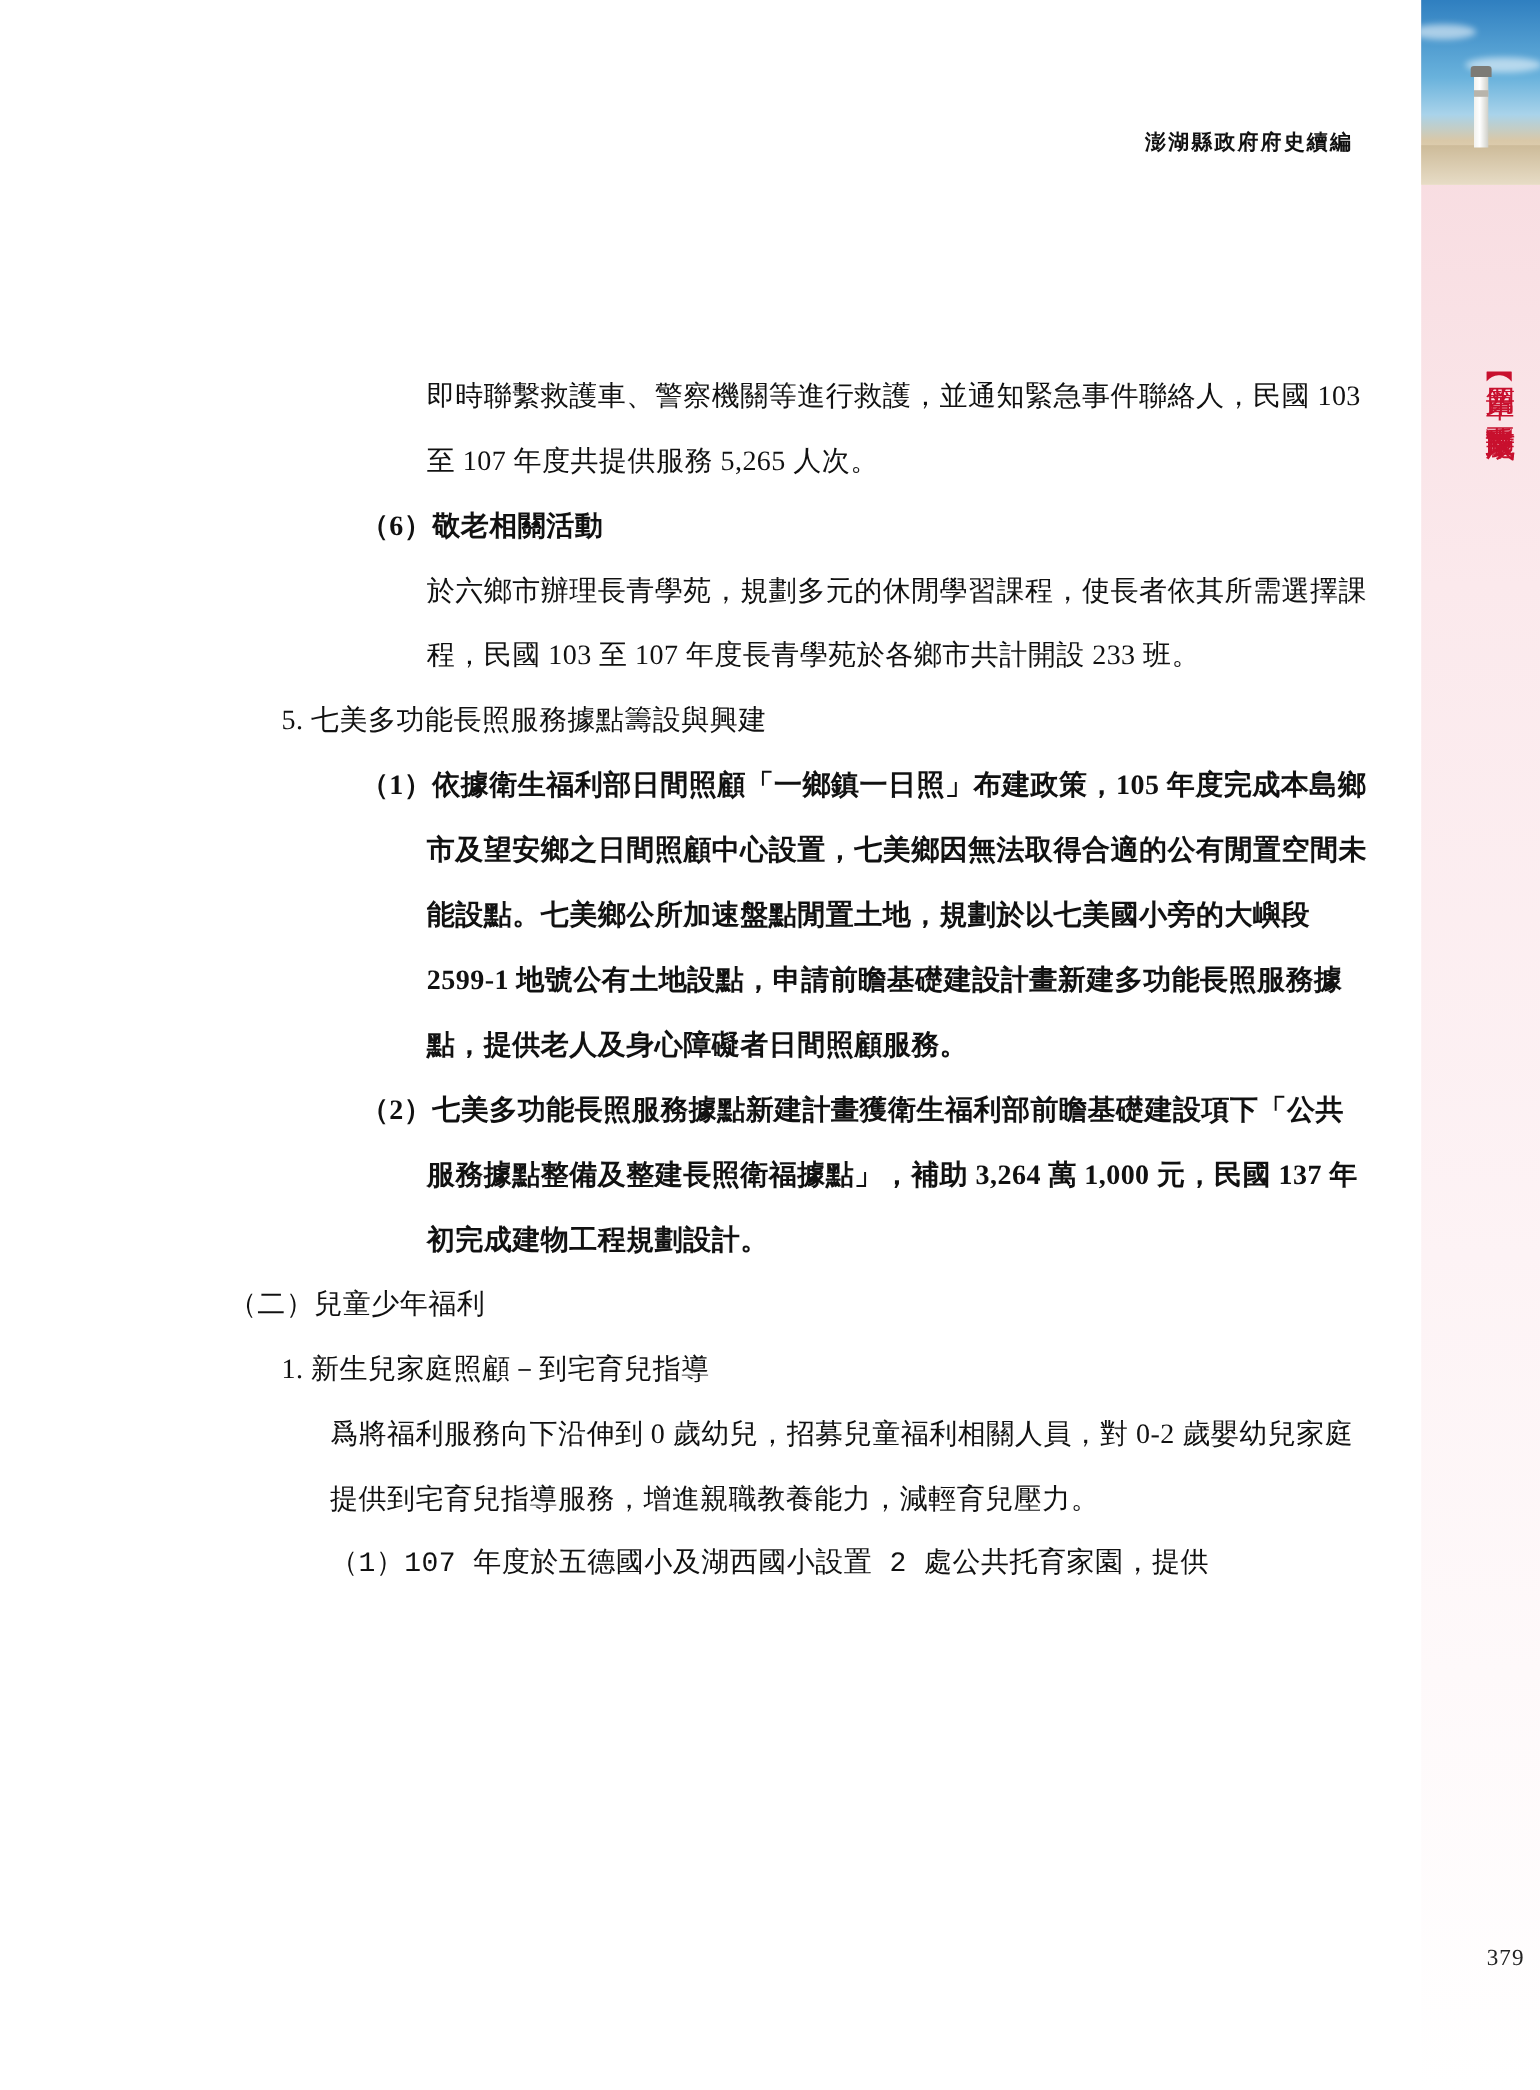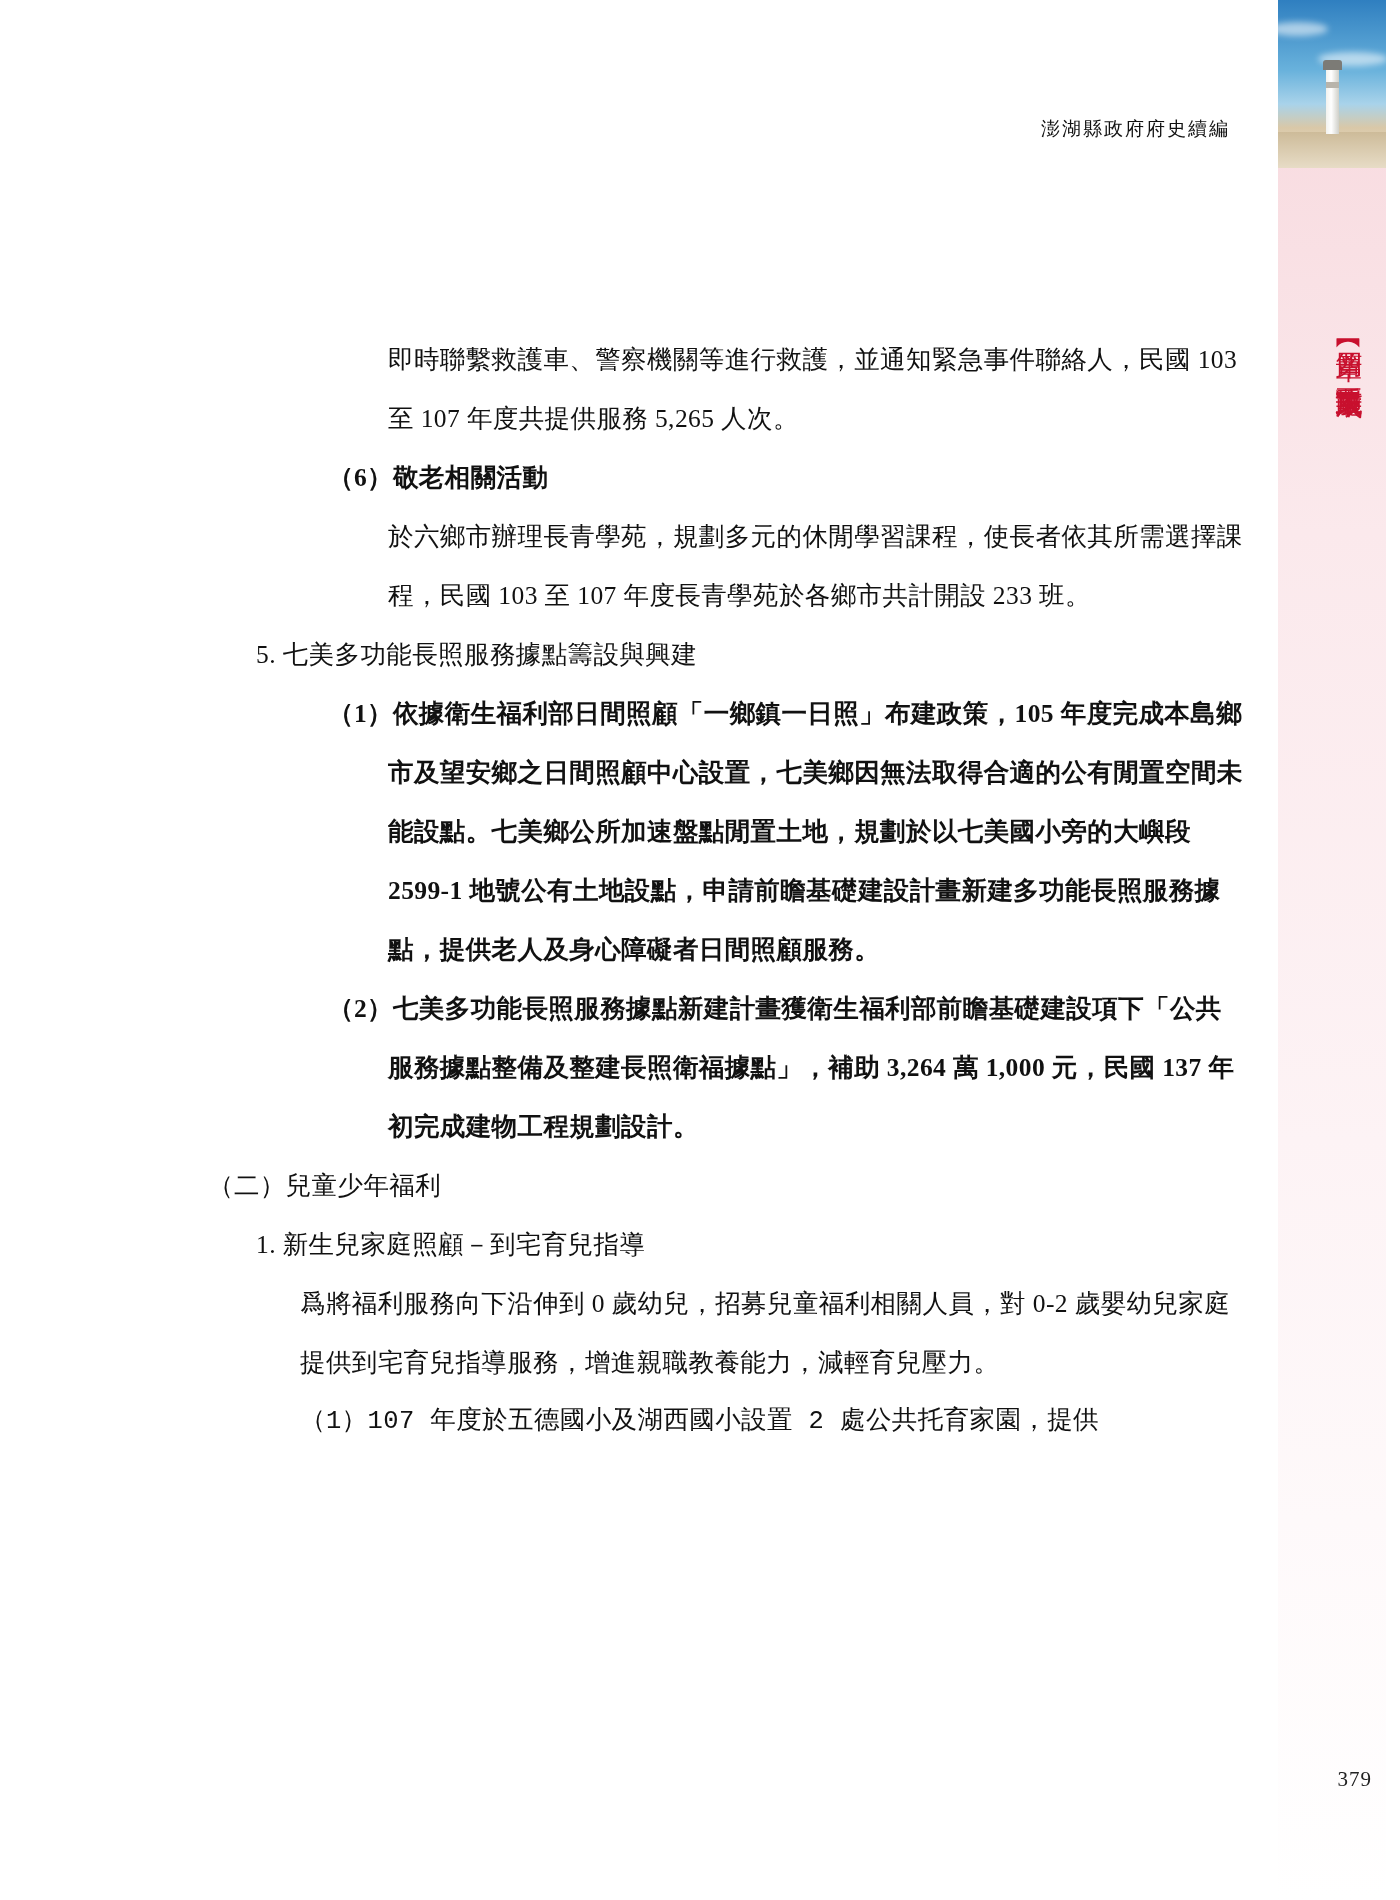--- a/index.html
+++ b/index.html
@@ -13,21 +13,21 @@
     position: relative;
     font-family: "Liberation Serif", "DejaVu Serif", serif;
     color: #1a1a1a;
     overflow: hidden;
   }
 
   
   .right-band {
     position: absolute;
     top: 0;
-    right: 14px;
+    right: 0;
     width: 108px;
     height: 1900px;
     background: linear-gradient(to bottom, #f7d8dd 0%, #fbe9ec 28%, #fdf3f5 60%, #ffffff 100%);
   }
   .band-photo {
     position: absolute;
     top: 0;
     right: 0;
     width: 108px;
     height: 168px;
@@ -105,20 +105,21 @@
   }
 
   
   .running-head {
     position: absolute;
     top: 116px;
     right: 170px;
     font-size: 19px;
     letter-spacing: 2px;
     color: #111;
+    font-weight: bold;
   }
 
   
   .content {
     position: absolute;
     top: 330px;
     left: 208px;
     width: 1038px;
     font-size: 25.5px;
     line-height: 59px;

